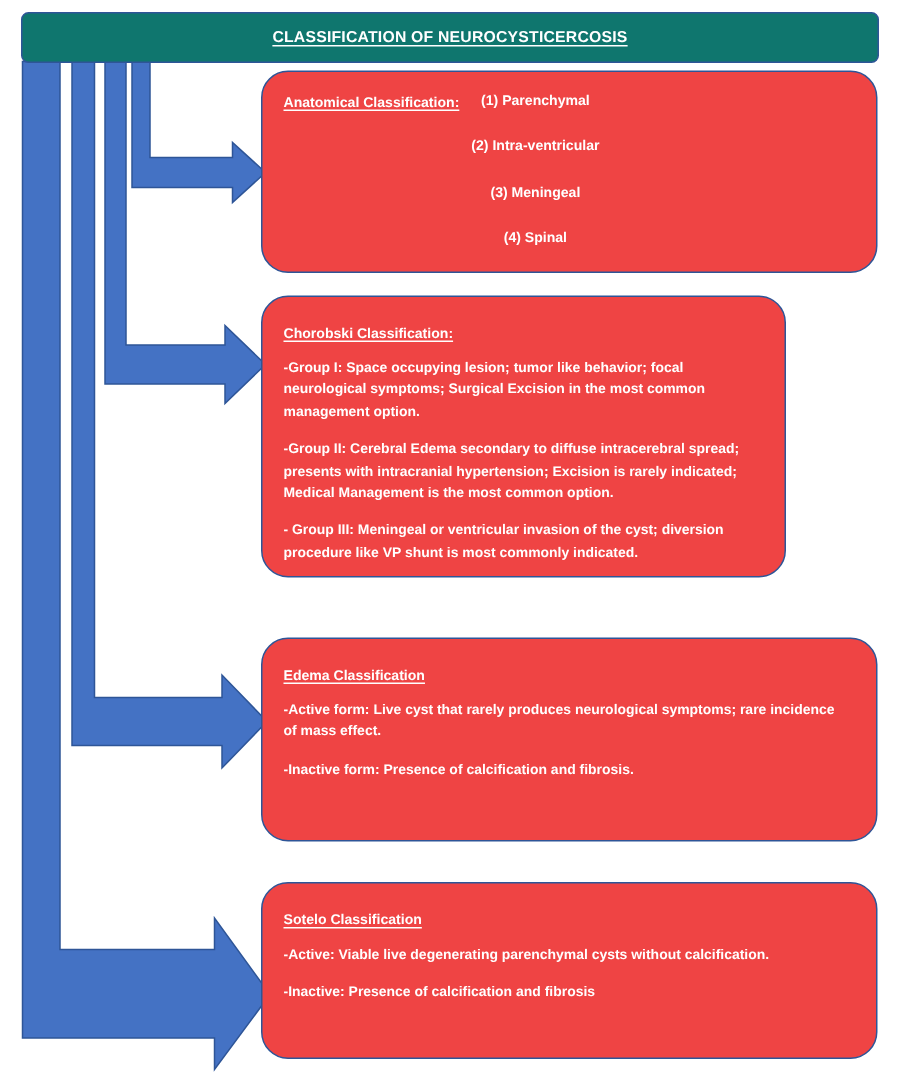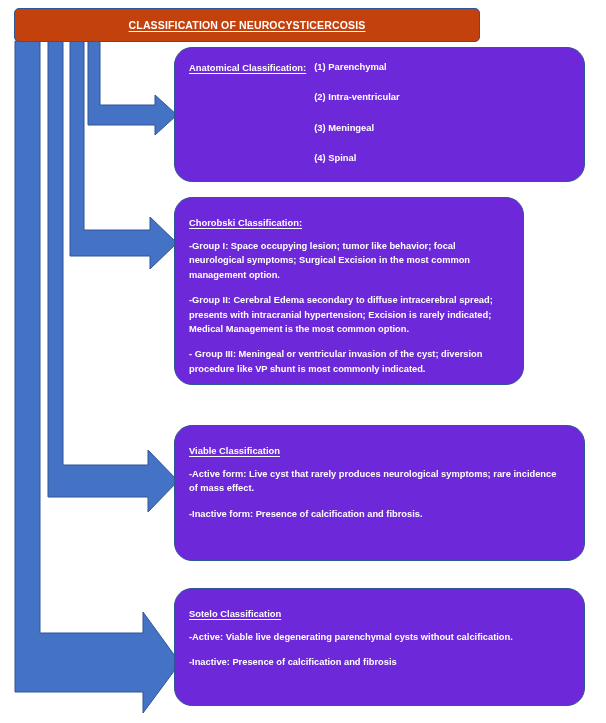--- a/index.html
+++ b/index.html
@@ -23,44 +23,44 @@
     top: 0;
     width: 606px;
     height: 723px;
   }
 
   
   .title-banner {
     position: absolute;
     left: 14px;
     top: 8px;
-    width: 466px;
+    width: 572px;
     height: 34px;
-    background: #c2410c;
+    background: #0f766e;
     border: 1px solid #2E5597;
     border-radius: 5px;
     box-sizing: border-box;
     display: flex;
     align-items: center;
     justify-content: center;
   }
   .title-text {
     color: #ffffff;
     font-size: 10.5px;
     font-weight: bold;
     letter-spacing: 0.15px;
     text-decoration: underline;
     text-underline-offset: 2px;
     white-space: nowrap;
   }
 
   
   .box {
     position: absolute;
-    background: #6d28d9;
+    background: #ef4444;
     border: 1px solid #2E5597;
     border-radius: 18px;
     box-sizing: border-box;
     color: #ffffff;
   }
   .box-inner {
     padding: 14px 18px 10px 14px;
   }
 
   .heading {
@@ -82,20 +82,21 @@
 
   
   .anat-row {
     display: flex;
     align-items: flex-start;
   }
   .anat-list {
     margin: 0;
     padding: 0;
     list-style: none;
+    text-align: center;
   }
   .anat-list li {
     font-size: 9.4px;
     font-weight: bold;
     line-height: 1;
     margin-bottom: 21px;
     white-space: nowrap;
   }
   .anat-list li:last-child { margin-bottom: 0; }
   .anat-head {
@@ -147,21 +148,21 @@
     <div class="box-inner">
       <div class="heading">Chorobski  Classification:</div>
       <p class="para">-Group I: Space occupying  lesion; tumor like behavior; focal neurological symptoms; Surgical  Excision  in the most common  management  option.</p>
       <p class="para">-Group II: Cerebral Edema secondary to diffuse  intracerebral spread; presents with intracranial  hypertension;  Excision is rarely indicated;  Medical  Management is the most common  option.</p>
       <p class="para">- Group III: Meningeal or ventricular invasion  of the cyst; diversion  procedure like VP shunt  is most commonly  indicated.</p>
     </div>
   </div>
 
   <div class="box" id="box-carpio">
     <div class="box-inner">
-      <div class="heading">Viable  Classification</div>
+      <div class="heading">Edema  Classification</div>
       <p class="para">-Active form: Live cyst that rarely produces  neurological  symptoms;  rare incidence of mass effect.</p>
       <p class="para">-Inactive form: Presence of calcification  and fibrosis.</p>
     </div>
   </div>
 
   <div class="box" id="box-sotelo">
     <div class="box-inner">
       <div class="heading">Sotelo Classification</div>
       <p class="para">-Active: Viable live degenerating  parenchymal  cysts without  calcification.</p>
       <p class="para">-Inactive: Presence of calcification  and fibrosis</p>

